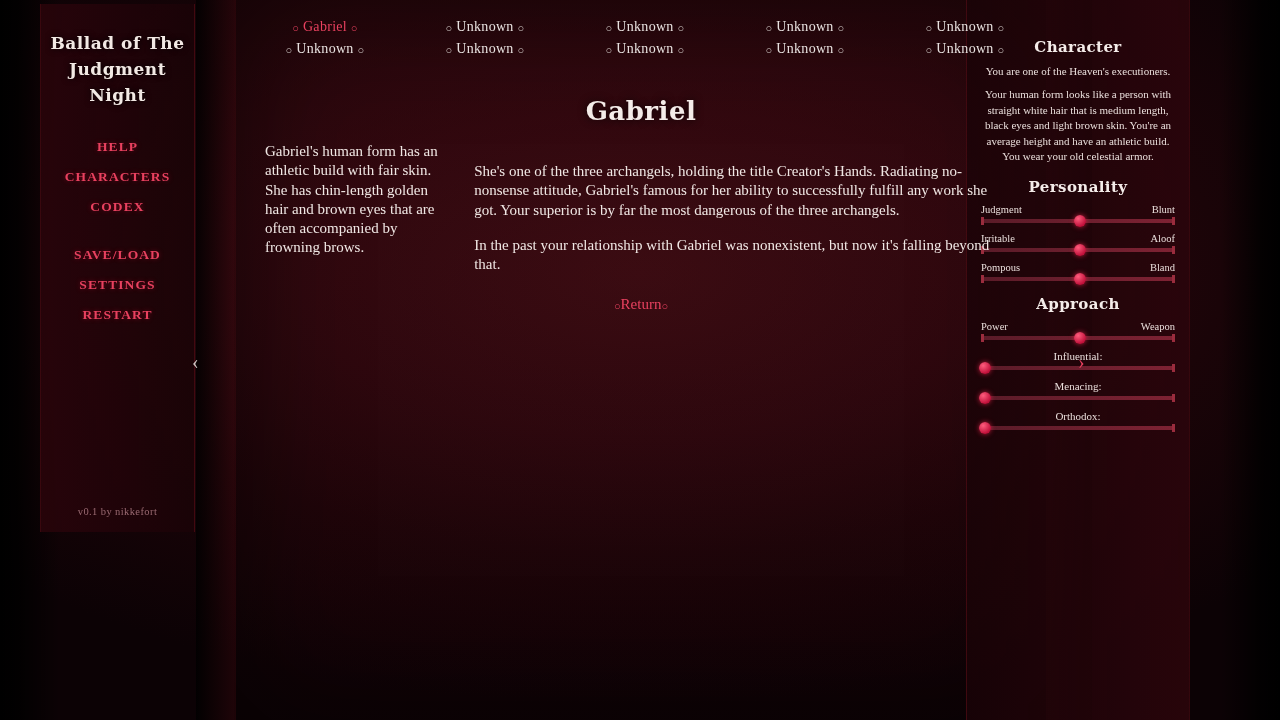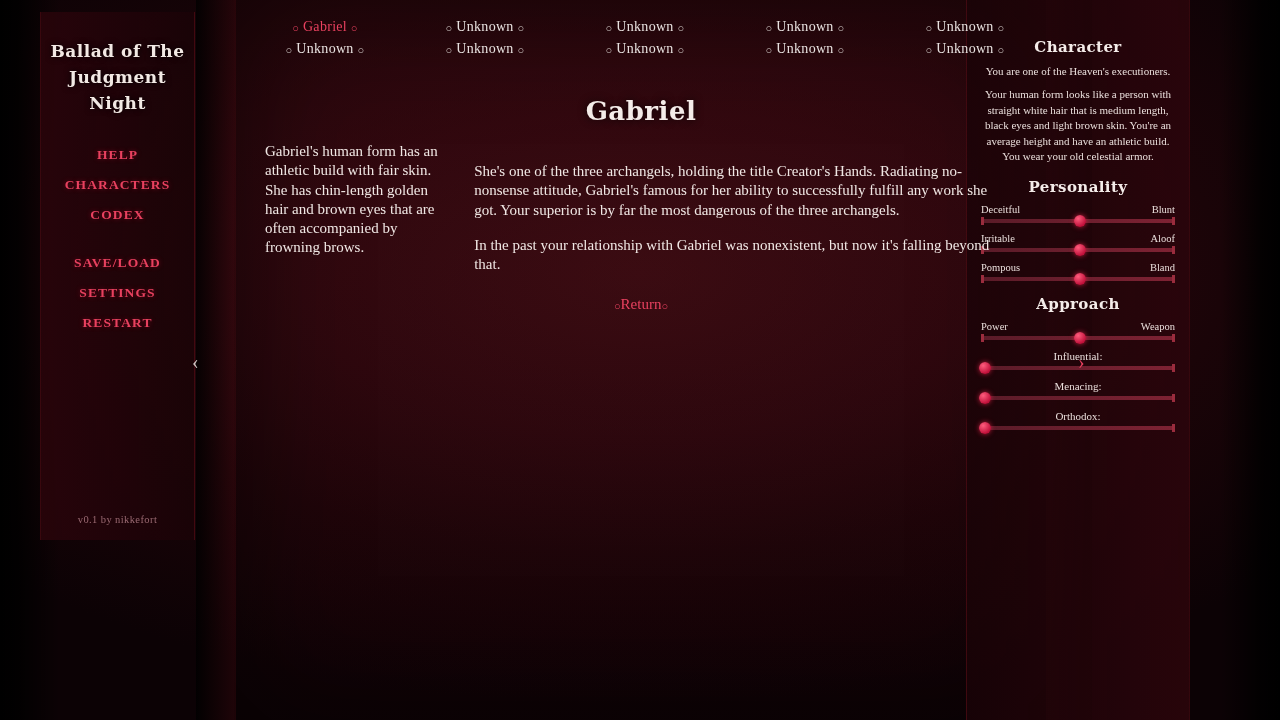--- a/index.html
+++ b/index.html
@@ -24,21 +24,21 @@
     background:
       linear-gradient(to right, #000 0px, rgba(0,0,0,0.85) 18px, rgba(0,0,0,0) 60px),
       linear-gradient(to left, #000 0px, rgba(0,0,0,0.85) 18px, rgba(0,0,0,0) 60px);
     pointer-events: none;
     z-index: 5;
   }
 
   
   #left-panel {
     position: absolute;
-    left: 40px; top: 12px;
+    left: 40px; top: 4px;
     width: 155px; height: 528px;
     background: linear-gradient(to right, rgba(40,4,10,0.92), rgba(26,3,7,0.85));
     border-left: 1px solid rgba(120,20,30,0.35);
     border-right: 1px solid rgba(120,20,30,0.35);
     z-index: 6;
     text-align: center;
   }
   #game-title {
     margin-top: 26px;
     font-family: "DejaVu Serif", serif;
@@ -313,21 +313,21 @@
 
   <div id="right-panel">
     <div class="panel-heading" id="character-heading">Character</div>
     <p class="panel-text">You are one of the Heaven's executioners.</p>
     <p class="panel-text">Your human form looks like a person with straight white hair that is medium length, black eyes and light brown skin. You're an average height and have an athletic build. You wear your old celestial armor.</p>
 
     <div class="panel-heading">Personality</div>
 
     <div class="slider-block">
       <div class="slider-labels">
-        <span>Deceitful</span>
+        <span>Judgment</span>
         <span>Blunt</span>
       </div>
       <div class="track">
         <span class="cap-l"></span>
         <span class="cap-r"></span>
         <span class="knob" style="left:51%"></span>
       </div>
     </div>
 
     <div class="slider-block">

